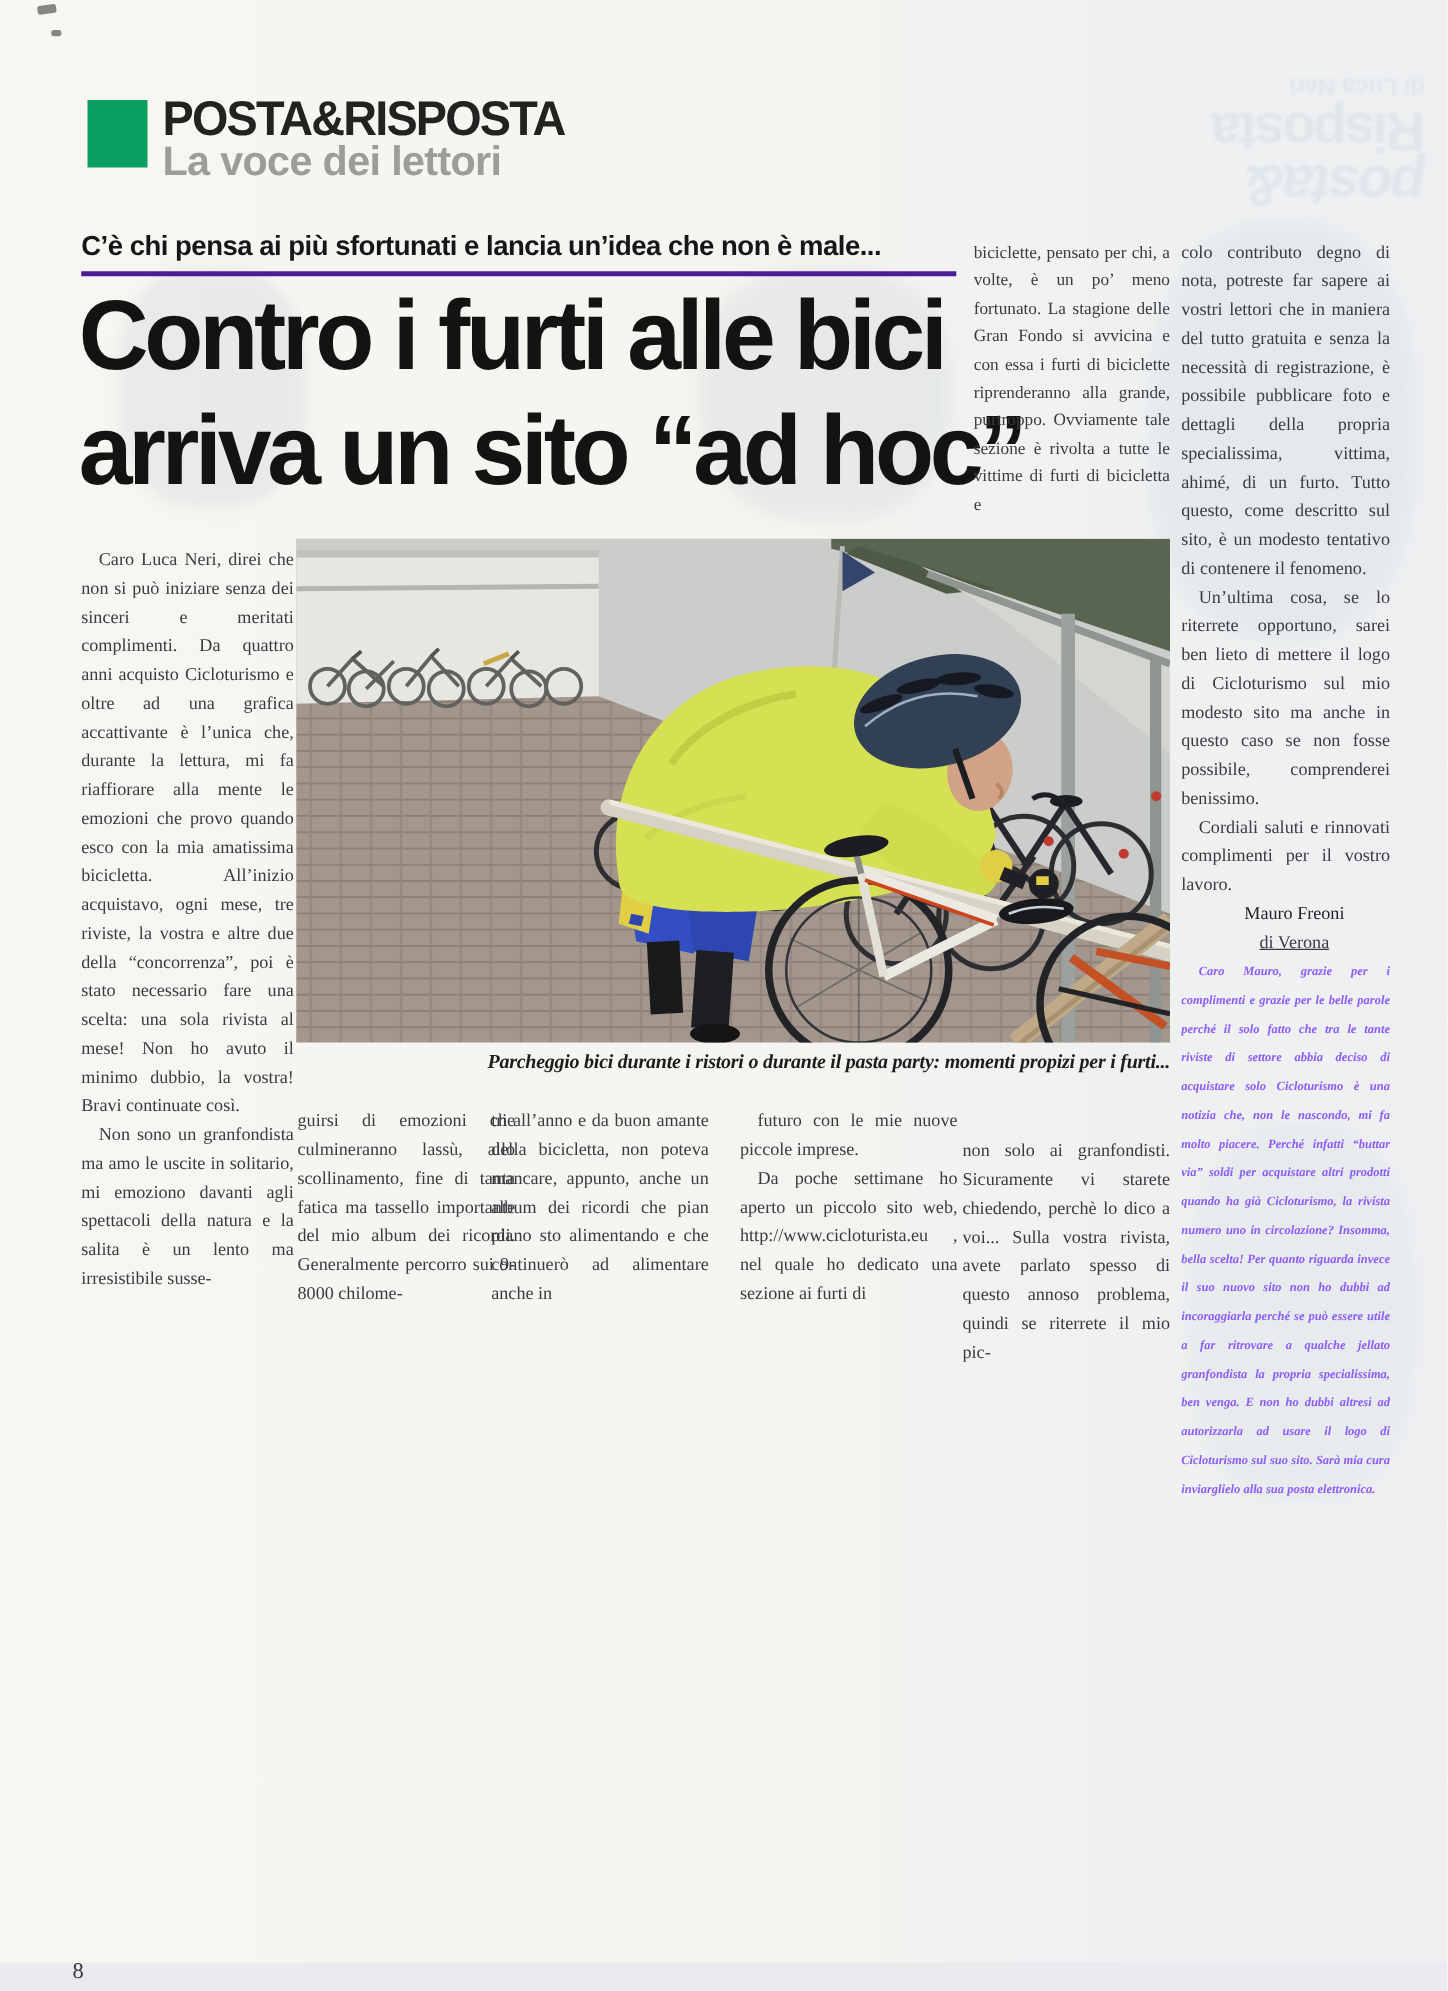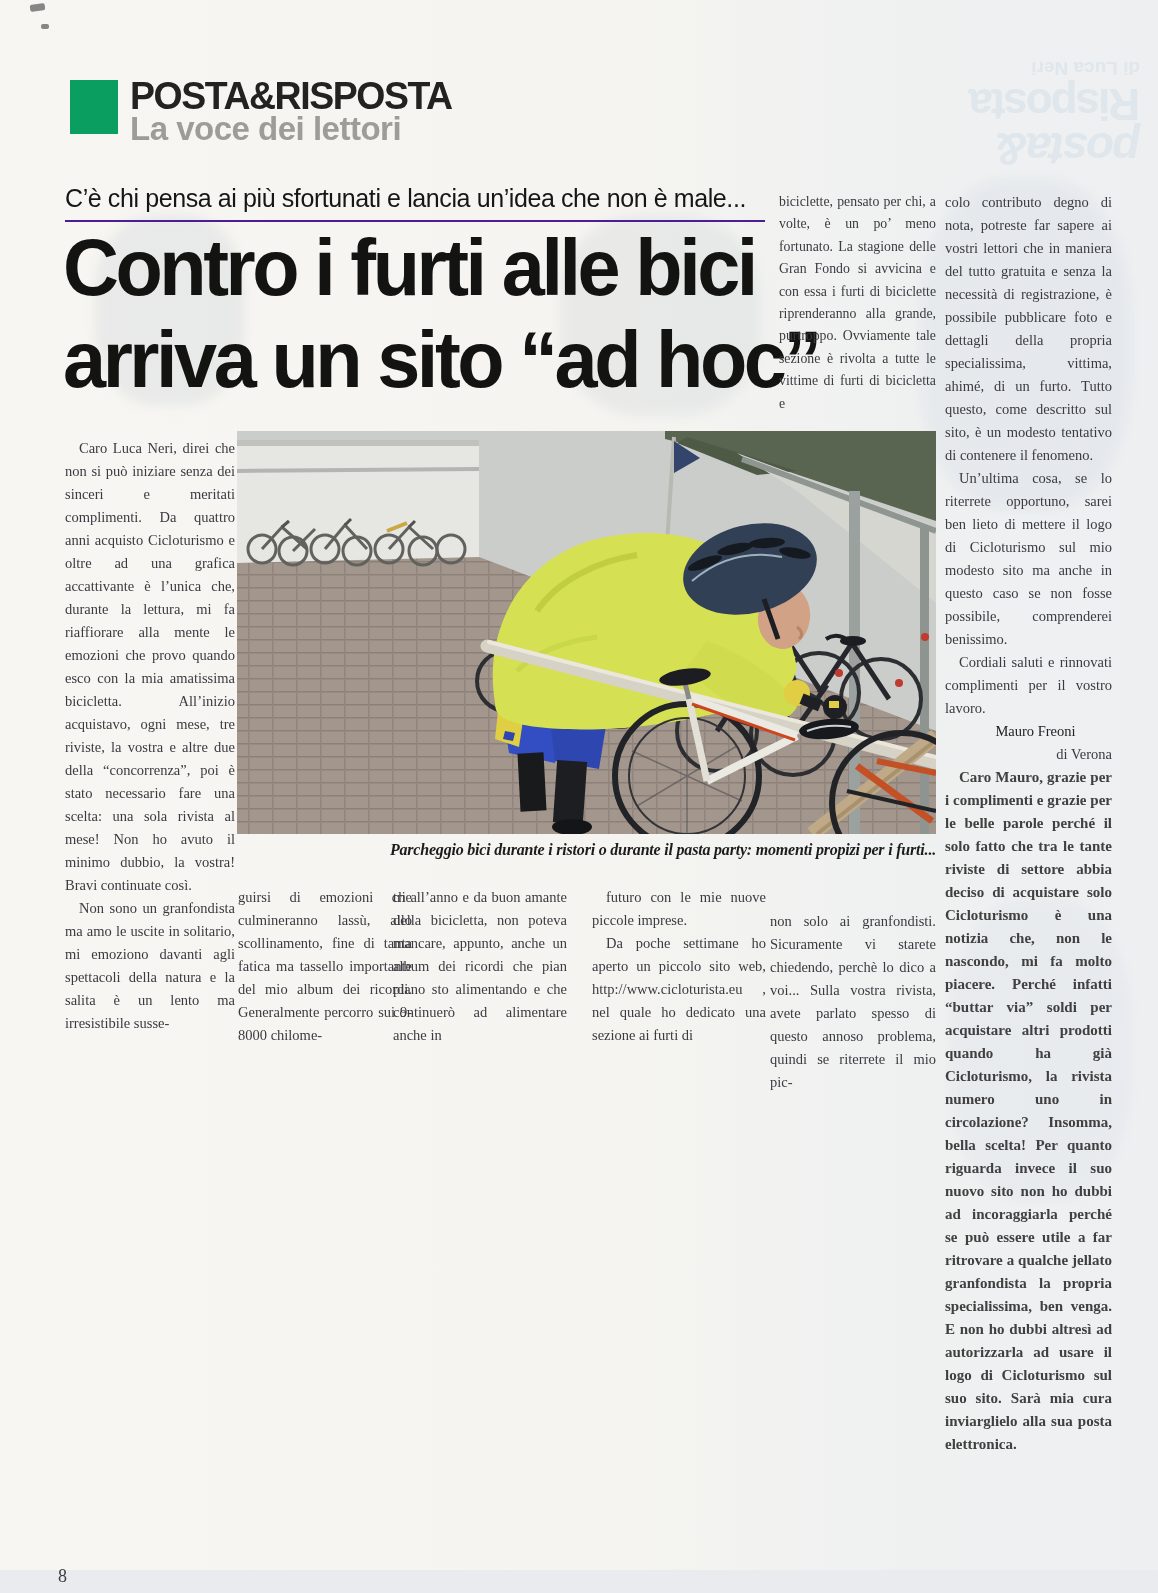--- a/index.html
+++ b/index.html
@@ -26,22 +26,22 @@
     color:#dfe6ec;font-family:"Liberation Sans",sans-serif;font-weight:bold;text-align:left;
     filter:blur(.7px);line-height:1.0;
   }
   .ghost-logo .g1{font-size:46px;font-style:italic;letter-spacing:-2px;}
   .ghost-logo .g2{font-size:44px;letter-spacing:-2px;}
   .ghost-logo .g3{font-size:19px;margin-top:4px;}
   .smudge{border-radius:40%;filter:blur(6px);pointer-events:none;}
   
   .kicker{
     left:65px;top:184px;width:700px;font-family:"Liberation Sans",sans-serif;
-    font-size:25px;font-weight:normal;letter-spacing:-.4px;color:#161616;
-    border-bottom:2px solid #4c1d95;padding-bottom:7px;white-space:nowrap;
+    font-size:22px;font-weight:bold;letter-spacing:-.4px;color:#161616;
+    border-bottom:4px solid #4c1d95;padding-bottom:7px;white-space:nowrap;
   }
   .headline{
     left:63px;top:222px;width:720px;font-family:"Liberation Sans",sans-serif;
     font-weight:bold;color:#131312;font-size:79px;line-height:92px;letter-spacing:-3.5px;
     transform:scaleX(.98);transform-origin:left top;white-space:nowrap;
   }
   
   .serifcol{font-size:14.5px;line-height:23px;text-align:justify;color:#3a3a40;}
   .serifcol p{margin:0;text-indent:14px;}
   .col-left{left:65px;top:437px;width:170px;height:640px;}
@@ -49,22 +49,22 @@
   .col-mid-top p{text-indent:0;}
   .col-a,.col-b,.col-c,.col-d{top:886px;height:180px;overflow:hidden;}
   .col-a{left:238px;width:174px;}
   .col-b{left:393px;width:174px;}
   .col-c{left:592px;width:174px;}
   .col-d{left:770px;width:166px;margin-top:24px;}
   .col-a p,.col-b p,.col-d p,.cont{text-indent:0;}
   .col-right{left:945px;top:191px;width:167px;height:1380px;overflow:hidden;}
   .col-right .cont{text-indent:0;}
   .signature-name{font-weight:normal;text-align:center;color:#222226;margin:0;text-indent:0;}
-  .signature-place{text-align:right;margin:0 0 10px 0;text-indent:0;}
-  .reply{font-weight:bold;font-size:15px;line-height:23px;color:#404040;}
+  .signature-place{text-align:center;margin:0 0 10px 0;text-indent:0;text-decoration:underline;}
+  .reply{font-style:italic;font-weight:bold;font-size:10px;line-height:23px;color:#8b5cf6;}
   .reply p{text-indent:14px;margin:0;}
   
   .photo-wrap{left:237px;top:431px;width:699px;height:403px;background:#cdcecb;}
   .caption{
     left:237px;top:841px;width:699px;text-align:right;font-style:italic;font-weight:bold;
     font-size:16px;color:#1c1c1c;letter-spacing:-.2px;
   }
   
   .bottom-strip{left:0;top:1570px;width:1158px;height:23px;background:#e9ebee;}
   .page-number{left:58px;top:1566px;font-size:18px;color:#3c3c40;}

